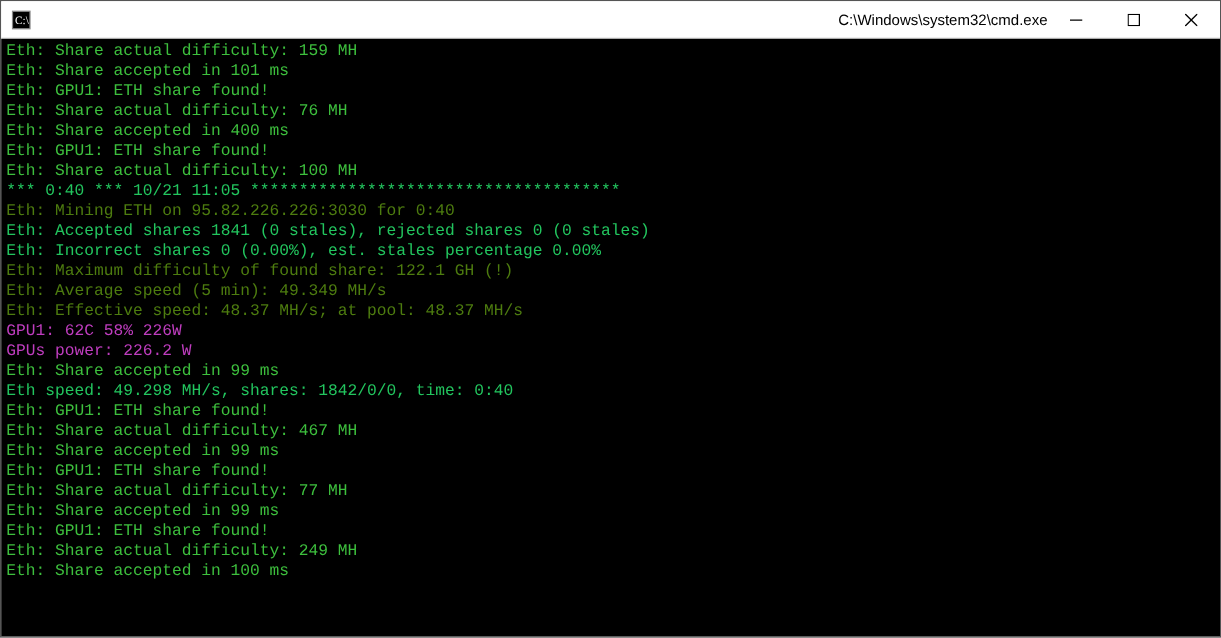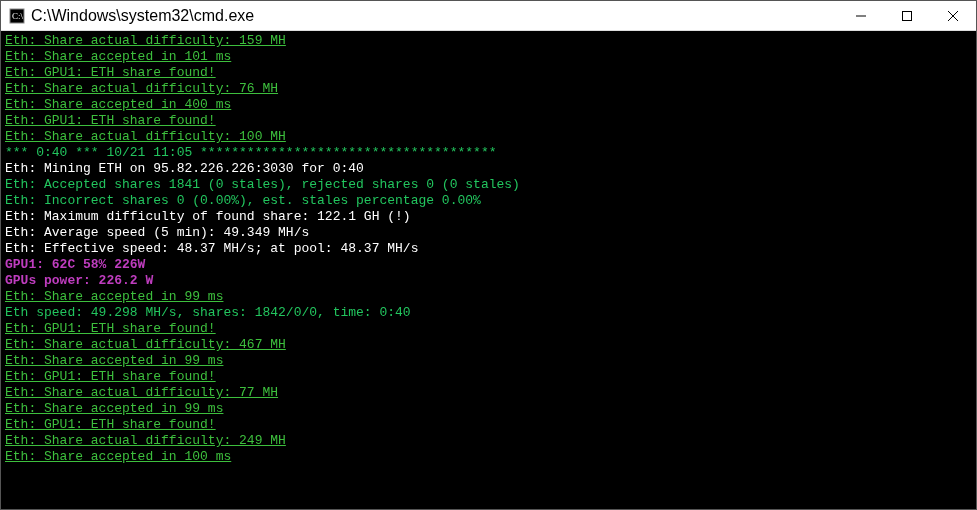--- a/index.html
+++ b/index.html
@@ -39,22 +39,23 @@
       align-items: center;
       justify-content: center;
     }
     .titlebar-icon svg {
       width: 16px;
       height: 16px;
     }
     .titlebar-text {
       flex: 1;
       font-family: "Segoe UI", Tahoma, sans-serif;
-      font-size: 16px;
+      font-size: 12px;
       color: #000;
+      text-align: right;
     }
     .window-controls {
       display: flex;
       height: 100%;
     }
     .win-btn {
       width: 46px;
       height: 100%;
       display: flex;
       align-items: center;
@@ -87,24 +88,24 @@
     }
     .console::-webkit-scrollbar-track {
       background: #333;
     }
     .console::-webkit-scrollbar-thumb {
       background: #555;
     }
     .line {
       display: block;
     }
-    .green { color: #3dbf3d; text-decoration: underline; }
+    .green { color: #3dbf3d; }
     .white { color: #22c55e; }
-    .cyan { color: #ffffff; }
-    .magenta { color: #bf3dbf; font-weight: bold; }
+    .cyan { color: #4d7c0f; }
+    .magenta { color: #bf3dbf; }
   </style>
 </head>
 <body>
 
 <div class="window">
   <div class="titlebar">
     <span class="titlebar-icon">
       <svg viewBox="0 0 16 16">
         <rect x="1" y="1" width="14" height="14" fill="#000" stroke="#888" stroke-width="1"></rect>
         <text x="3" y="11" font-size="9" fill="#fff" font-family="Consolas">C:\</text>

